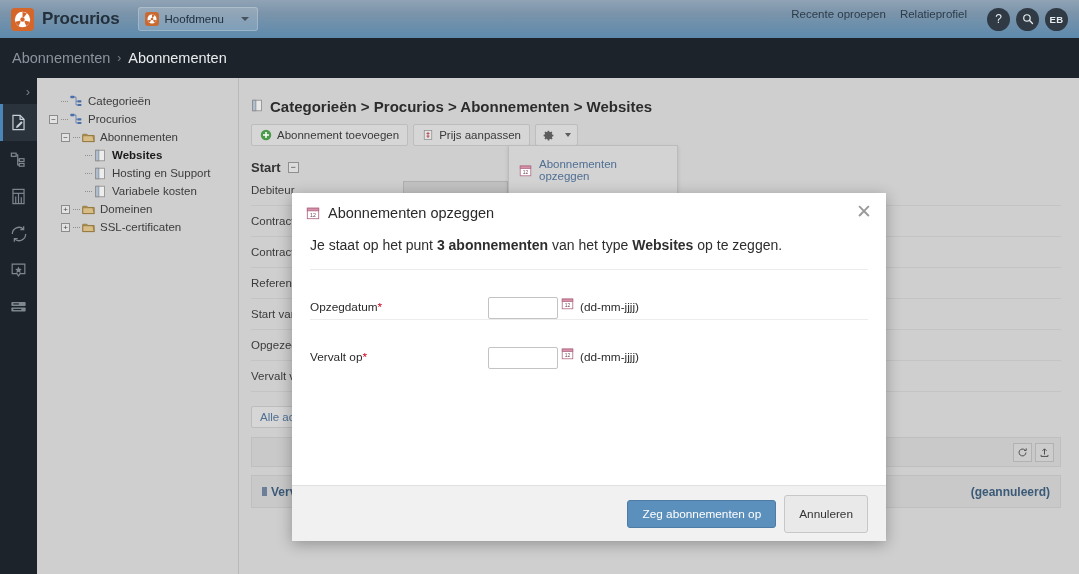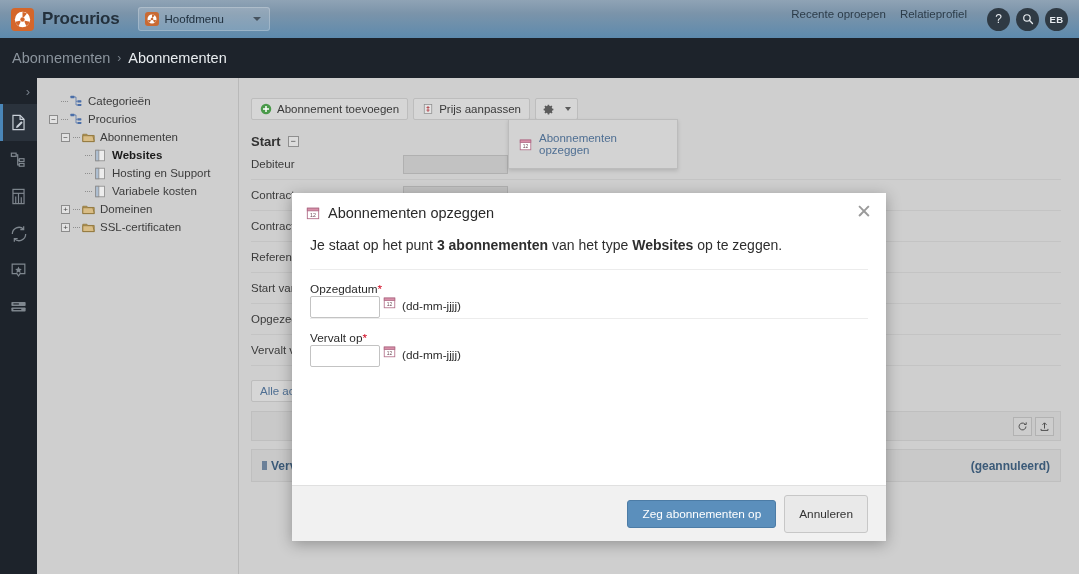--- a/index.html
+++ b/index.html
@@ -24,21 +24,21 @@
     background: #d4662a;
     display: flex; align-items: center; justify-content: center;
     flex: none;
   }
   .brand-logo svg { display: block; }
   .brand-name {
     margin-left: 8px; font-size: 17px; font-weight: bold;
     color: #23303c; letter-spacing: -0.2px;
   }
   .menu-pill {
-    margin-left: 18px; width: 132px; height: 24px;
+    margin-left: 18px; width: 120px; height: 24px;
     background: rgba(255,255,255,0.16);
     border: 1px solid rgba(255,255,255,0.22);
     border-radius: 3px;
     display: flex; align-items: center; position: relative;
     color: #1f2d39; font-size: 11.5px;
   }
   .menu-pill .mini-logo {
     width: 14px; height: 14px; border-radius: 3px; background: #c96a33;
     margin-left: 6px; display:flex; align-items:center; justify-content:center;
     flex:none;
@@ -213,21 +213,21 @@
     color: #9a9a9a; font-size: 19px; line-height: 18px; text-align: center;
     font-family: "Liberation Sans", sans-serif;
   }
   .modal-body { flex: 1 1 auto; padding: 0 18px; overflow: hidden; }
   .modal-intro {
     font-size: 14px; color: #2e2e2e; padding: 4px 0 16px 0;
   }
   .modal-intro b { font-weight: bold; }
   .mrow {
     display: flex; align-items: flex-start; min-height: 34px;
-    border-top: 1px solid #ececec; padding-top: 9px; flex-direction: column;
+    border-top: 1px solid #ececec; padding-top: 27px;
   }
   .mrow:first-of-type { border-top: none; }
   .mrow .mlabel {
     width: 178px; flex: none; font-size: 11.8px; color: #2b2b2b; padding-top: 3px;
   }
   .mrow .mlabel .req { color: #d0021b; }
   .mrow .mlabel u { text-decoration: underline; }
   .dateinput {
     width: 70px; height: 22px; border: 1px solid #c3c3c3; background: #fff;
     border-radius: 2px;
@@ -455,20 +455,29 @@
           <span class="tico"><svg width="13" height="13" viewBox="0 0 16 16">
               <path d="M1 4h5l1.2 1.5H15V13H1z" fill="#c9a96a" stroke="#8d7338"></path>
               <path d="M1 5.8h12.4L15 13H1z" fill="#d9bd86" stroke="#8d7338"></path>
             </svg></span>
           <span class="tlabel">SSL-certificaten</span>
         </div>
       </div>
   </div>
 
   <div class="main">
+    <div class="page-title">
+      <span class="pt-ico">
+        <svg width="13" height="13" viewBox="0 0 16 16">
+          <rect x="2" y="1.5" width="11" height="13" fill="#e8e8e8" stroke="#8b8b8b"></rect>
+          <rect x="2" y="1.5" width="4" height="13" fill="#aebfd2" stroke="#8b8b8b"></rect>
+        </svg>
+      </span>
+      <span>Categorieën &gt; Procurios &gt; Abonnementen &gt; Websites</span>
+    </div>
 
     <div class="toolbar">
       <div class="tbtn">
         <span class="ti">
           <svg width="12" height="12" viewBox="0 0 16 16">
             <circle cx="8" cy="8" r="7" fill="#4a9a4a"></circle>
             <path d="M8 4 v8 M4 8 h8" stroke="#fff" stroke-width="2"></path>
           </svg>
         </span>
         <span>Abonnement toevoegen</span>

